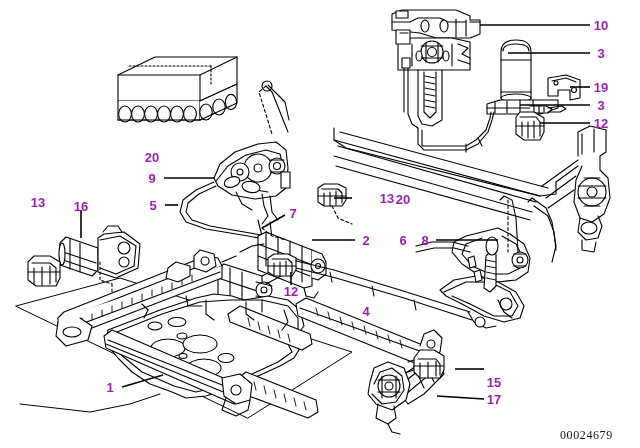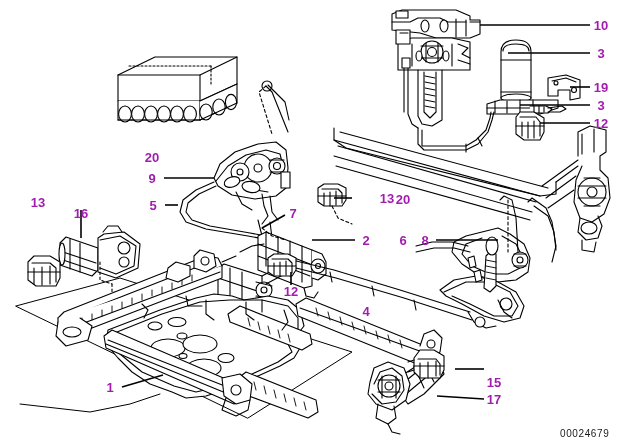--- a/index.html
+++ b/index.html
@@ -31,22 +31,22 @@
     font-weight: bold;
     font-size: 13px;
     color: #a21caf;
     line-height: 13px;
     white-space: nowrap;
     transform: translate(-50%, -50%);
     user-select: none;
   }
   .watermark {
     position: absolute;
-    font-family: Liberation Sans, sans-serif;
-    font-size: 10px;
+    font-family: Liberation Serif, serif;
+    font-size: 12px;
     letter-spacing: 0.6px;
     color: #1a1a1a;
     white-space: nowrap;
     user-select: none;
   }
 </style>
 </head>
 <body>
 
 <div id="sheet">
@@ -429,21 +429,21 @@
       <div class="callout" style="left: 293px; top: 213px;">7</div>
       <div class="callout" style="left: 425px; top: 240px;">8</div>
       <div class="callout" style="left: 152px; top: 178px;">9</div>
       <div class="callout" style="left: 601px; top: 25px;">10</div>
       <div class="callout" style="left: 601px; top: 105px;">3</div>
       <div class="callout" style="left: 601px; top: 123px;">12</div>
       <div class="callout" style="left: 291px; top: 291px;">12</div>
       <div class="callout" style="left: 363px; top: 198px; margin-left: 24px;">13</div>
       <div class="callout" style="left: 38px; top: 202px;">13</div>
       <div class="callout" style="left: 494px; top: 382px;">15</div>
-      <div class="callout" style="left: 81px; top: 213px;">16</div>
+      <div class="callout" style="left: 81px; top: 206px;">16</div>
       <div class="callout" style="left: 494px; top: 399px; text-align: center;">17</div>
       <div class="callout" style="left: 403px; top: 199px;">20</div>
       <div class="callout" style="left: 601px; top: 87px;">19</div>
       <div class="callout" style="left: 152px; top: 157px;">20</div>
     </div>
 
   <div class="watermark" style="left:560px; top:428px;">00024679</div>
 
 </div>
 

